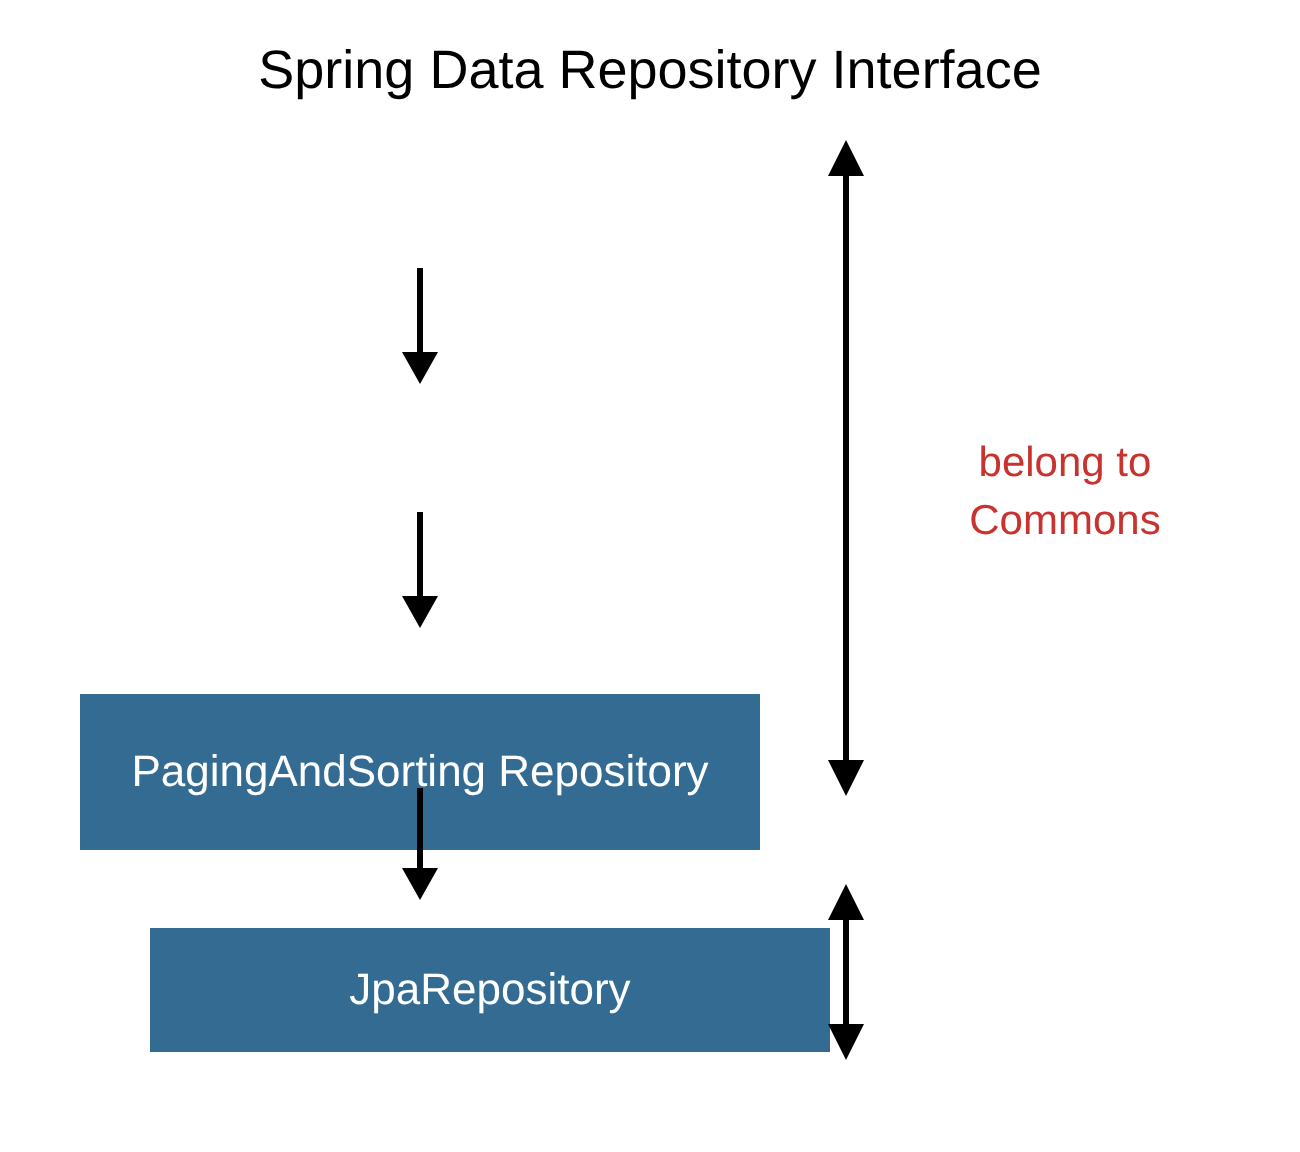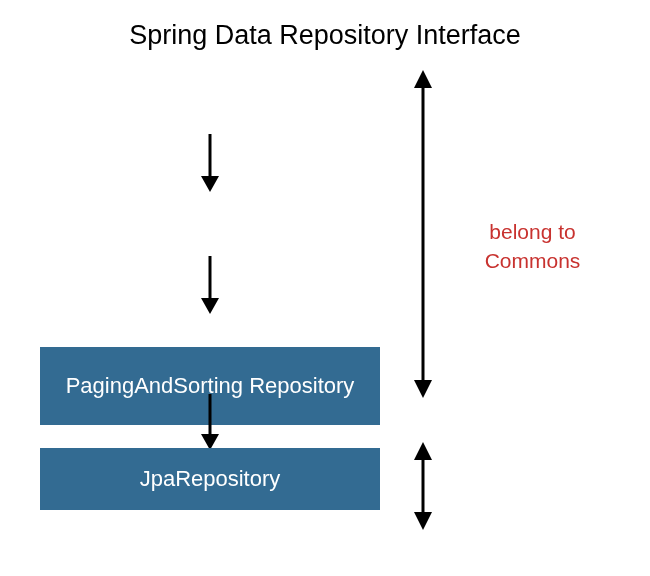--- a/index.html
+++ b/index.html
@@ -87,21 +87,21 @@
     <span>PagingAndSorting Repository</span>
   </div>
 
   <div class="arrow-down" style="top:322px;">
     <svg width="24" height="58" viewBox="0 0 24 58">
       <line x1="12" y1="0" x2="12" y2="42" stroke="#000" stroke-width="3"></line>
       <polygon points="12,56 3,40 21,40" fill="#000"></polygon>
     </svg>
   </div>
 
-  <div class="box h1" style="top:376px;">
+  <div class="box h1" style="top:392px;margin-left:35px;">
     <span>JpaRepository</span>
   </div>
 
   <div class="bracket" style="left:370px; top:-2px;">
     <svg width="26" height="328" viewBox="0 0 26 328">
       <line x1="13" y1="16" x2="13" y2="312" stroke="#000" stroke-width="3"></line>
       <polygon points="13,0 4,18 22,18" fill="#000"></polygon>
       <polygon points="13,328 4,310 22,310" fill="#000"></polygon>
     </svg>
   </div>

